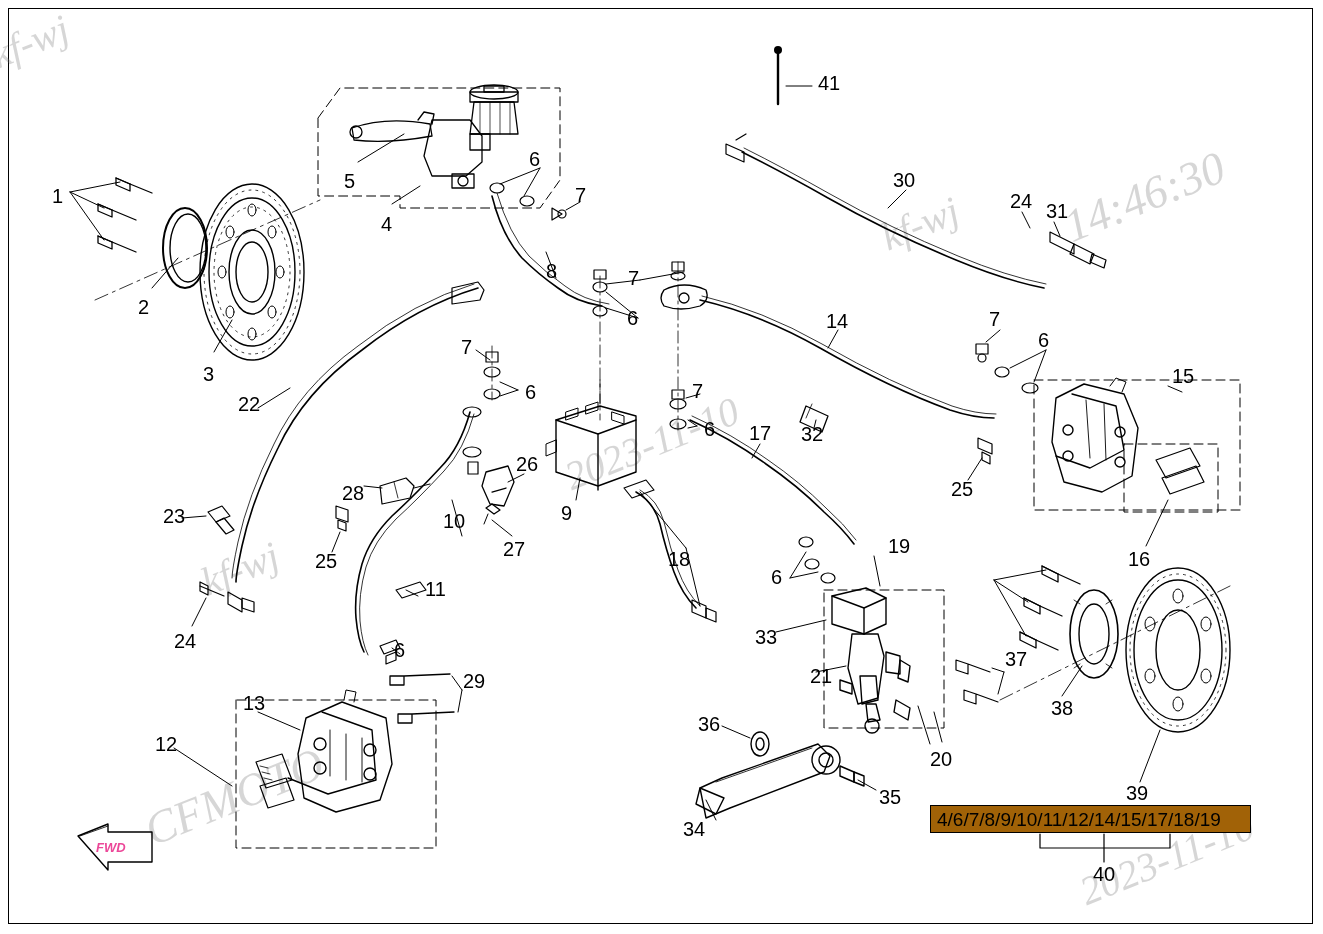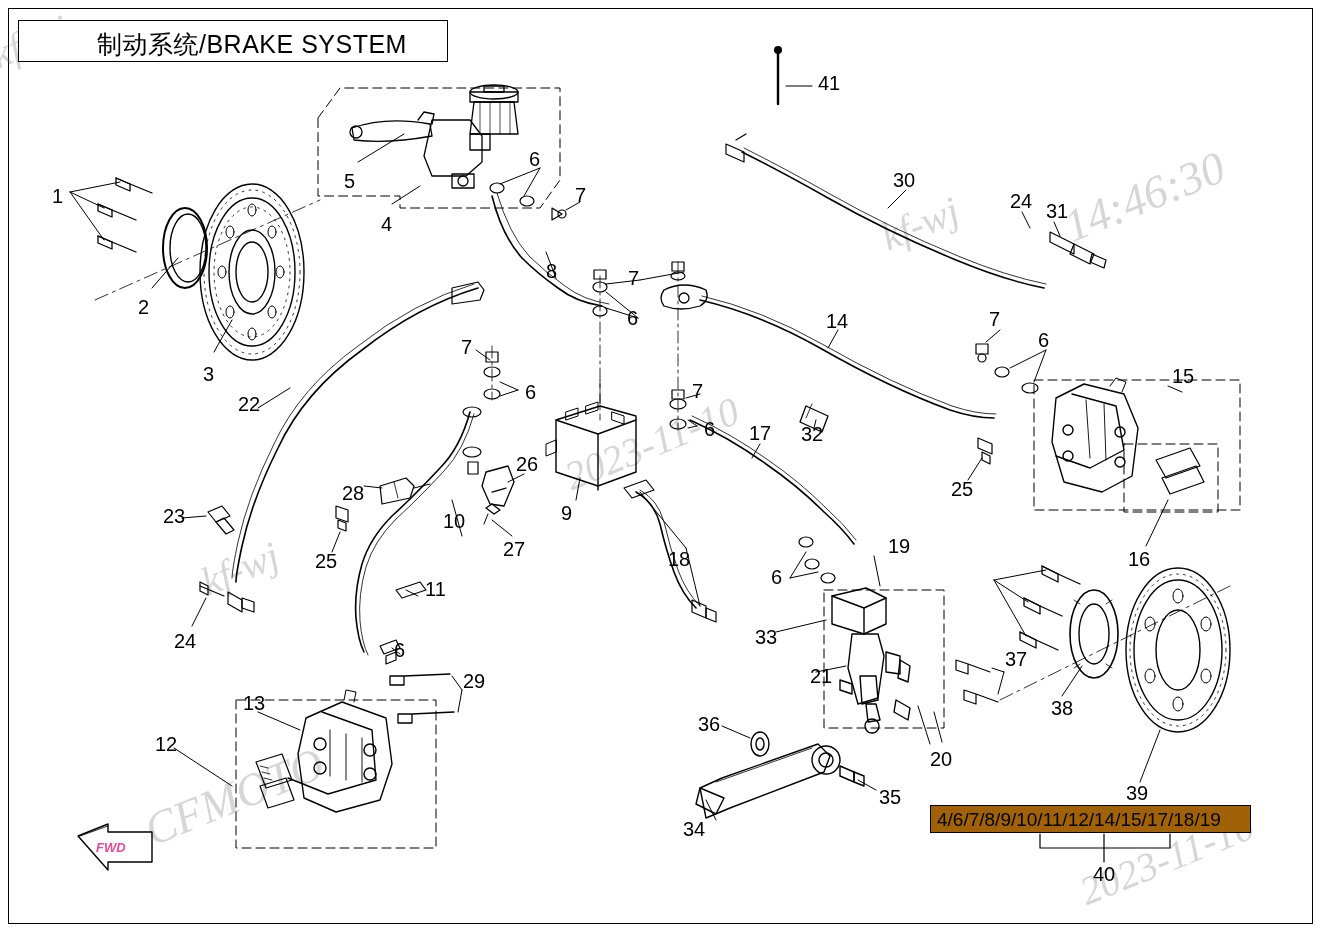--- a/index.html
+++ b/index.html
@@ -400,23 +400,20 @@
       <path d="M1104,834 L1104,862 M1040,834 L1040,848 L1170,848 L1170,834 M1104,848 L1104,862" stroke-width="1.2"></path>
 
       <path d="M78,836 l30,-12 l0,8 l44,0 l0,30 l-44,0 l0,8 z" stroke-width="1.4"></path>
       <path d="M80,836 l28,-10" stroke-width="0.8"></path>
 
     </g>
   </svg>
 
   <div class="fwd-txt">FWD</div>
 
-  <div class="title-box">
-    <span class="t">制动系统/BRAKE SYSTEM</span>
-  </div>
 
   <div class="legend">
     <span class="lt">4/6/7/8/9/10/11/12/14/15/17/18/19</span>
   </div>
   <div class="num" style="left:1093px;top:863px;">40</div>
 
   <div class="num" style="left:52px;top:185px;">1</div>
   <div class="num" style="left:138px;top:296px;">2</div>
   <div class="num" style="left:203px;top:363px;">3</div>
   <div class="num" style="left:381px;top:213px;">4</div>

